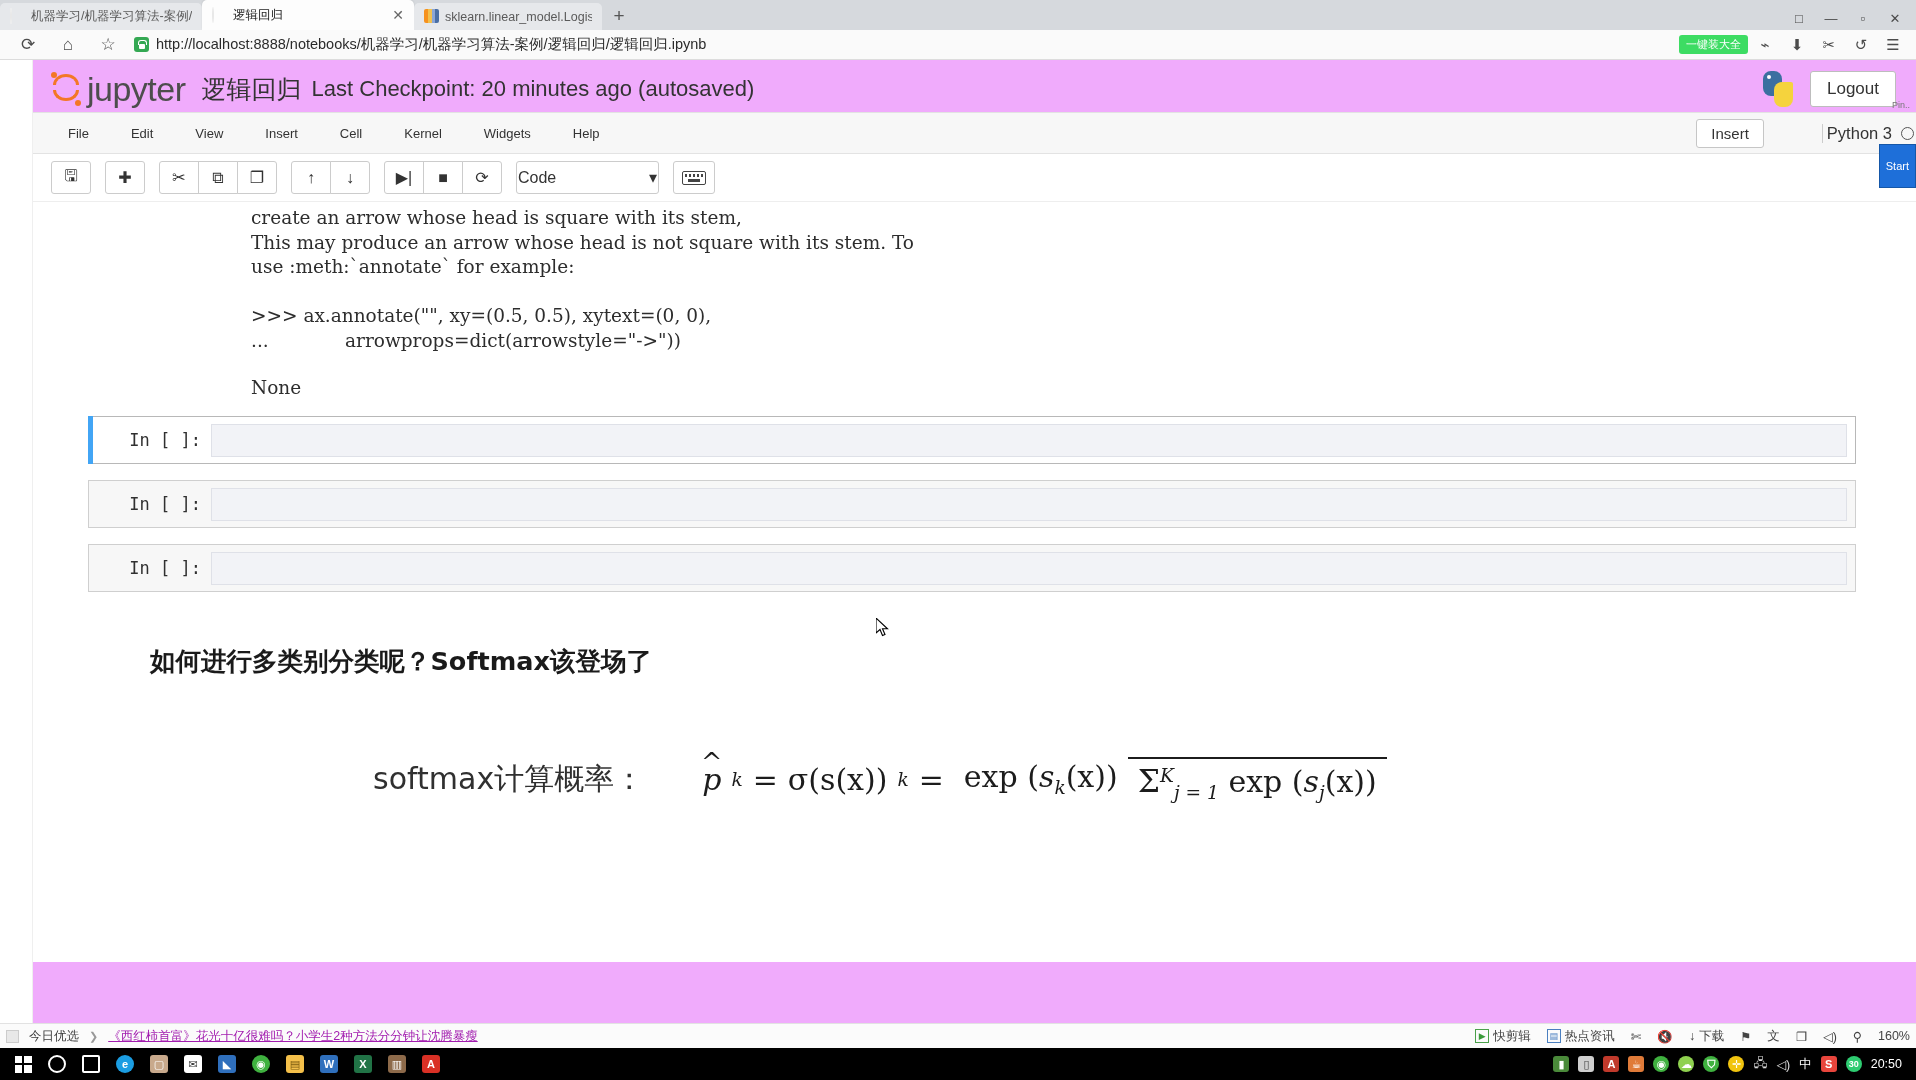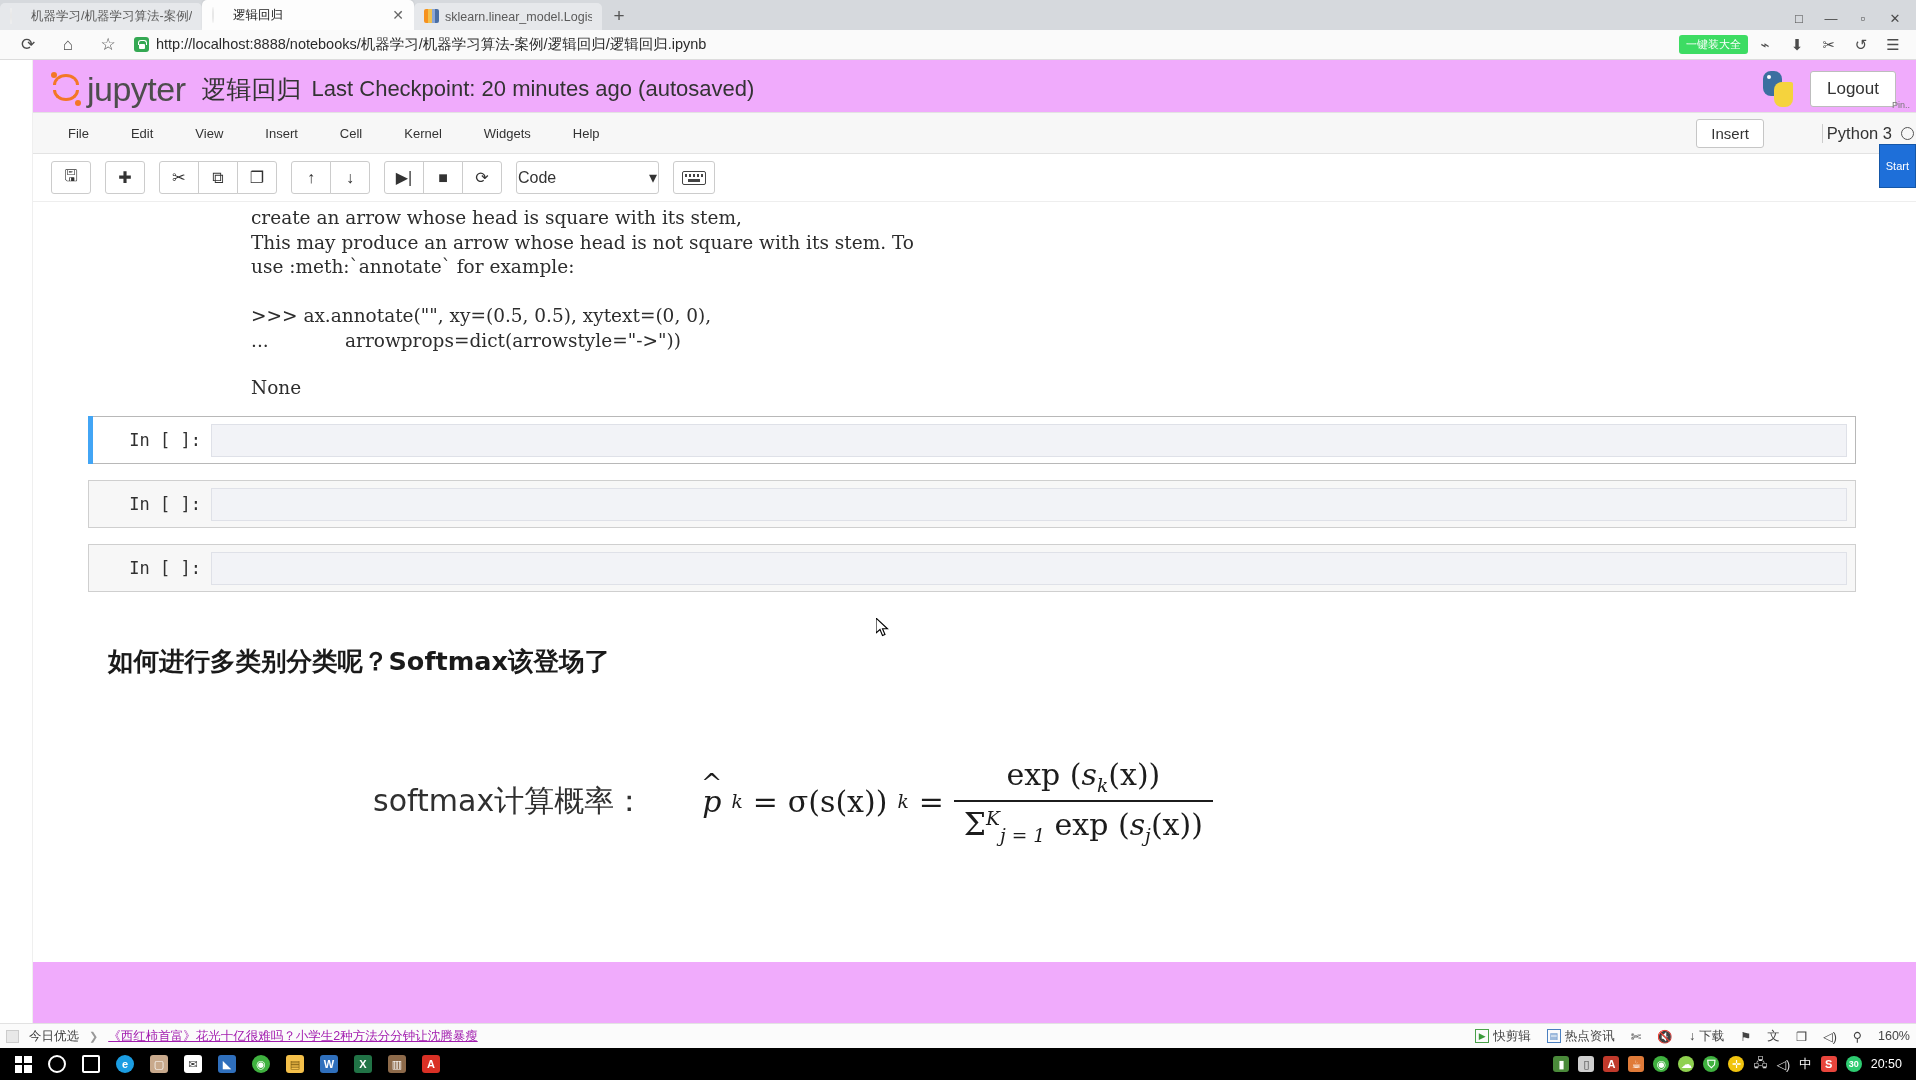--- a/index.html
+++ b/index.html
@@ -144,31 +144,31 @@
   .code-cell.selected::before{
     content:""; position:absolute; left:-1px; top:-1px; bottom:-1px; width:5px; background:#42a5f5;
   }
   .cc-prompt{
     width:122px; flex:0 0 122px; text-align:right; padding-right:10px;
     font-family:"DejaVu Sans Mono","Liberation Mono",monospace;
     font-size:17px;color:#303030;
   }
   .cc-input{ flex:1; height:33px; background:#f2f3f7; border:1px solid #dfe1e8; margin-right:8px;}
   .md-heading {
-    margin:52px 0 0 75px; font-size:25.5px; font-weight:bold; color:#1a1a1a;
+    margin:52px 0 0 117px; font-size:25.5px; font-weight:bold; color:#1a1a1a;
     font-family:"DejaVu Sans","Liberation Sans",sans-serif;
   }
   .formula-area{ margin-top:78px; padding-left:340px; display:flex; align-items:center; gap:58px; }
   .f-label{ font-size:30px; color:#303030; font-family:"DejaVu Sans","Liberation Sans",sans-serif;}
   .f-math{ display:flex; align-items:center; gap:10px;
     font-family:"DejaVu Serif","Liberation Serif",serif; font-size:30px; color:#1c1c1c;}
   .f-math .it{font-style:italic;}
   .sub{font-size:.62em; vertical-align:-0.35em; font-style:italic;}
   .sup{font-size:.62em; vertical-align:0.55em; font-style:italic;}
-  .frac{display:inline-flex;flex-direction:column;align-items:center;}
+  .frac{display:inline-flex;flex-direction:row;align-items:center;}
   .frac .num{padding:0 10px 4px;}
   .frac .den{padding:4px 10px 0;border-top:2px solid #1c1c1c;}
   .hat{position:relative;display:inline-block;}
   .hat::before{content:"^";position:absolute;left:50%;top:-.62em;transform:translateX(-50%);font-size:.85em;}
   .sigma-big{font-size:1.05em;}
   .mouse-cursor{ position:absolute; left:876px; top:618px; width:14px; height:20px; pointer-events:none;}
 
   
   .vscroll{position:absolute; right:0; top:60px; width:17px; height:963px; background:#f1f1f1; border-left:1px solid #e0e0e0;}
   .vthumb{position:absolute; left:2px; top:132px; width:13px; height:118px; background:#c6c6c6; border-radius:7px;}

